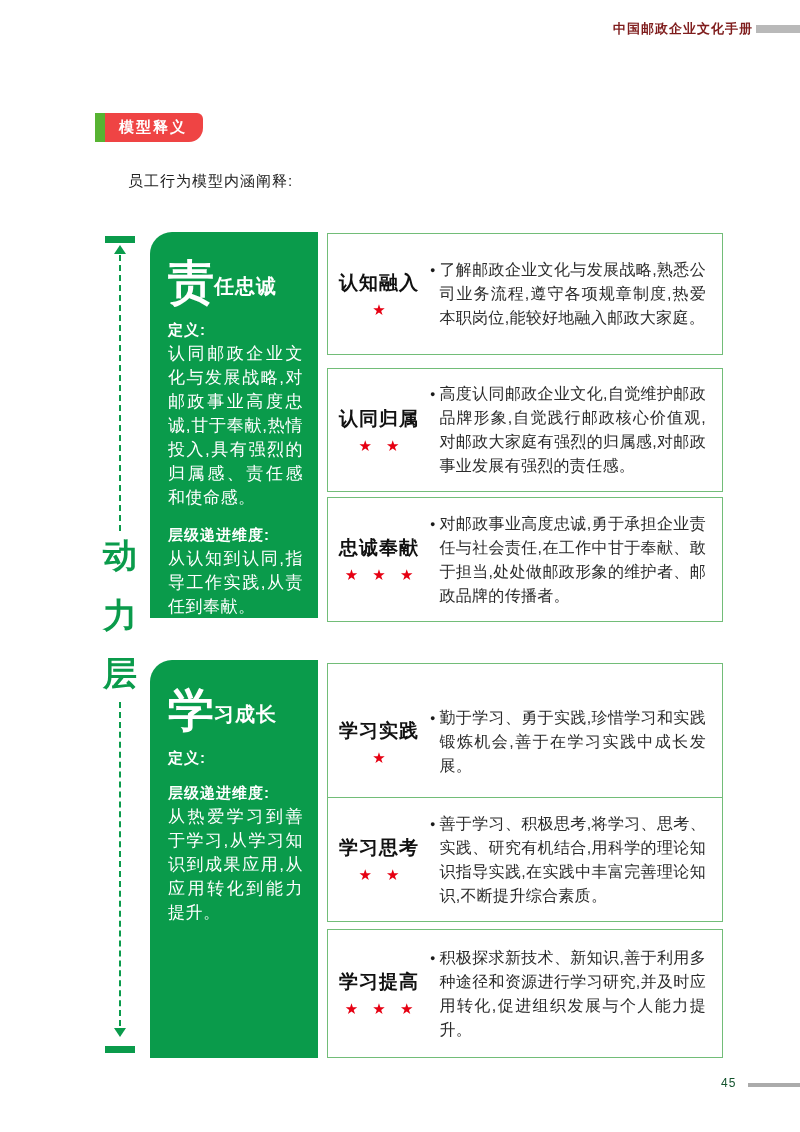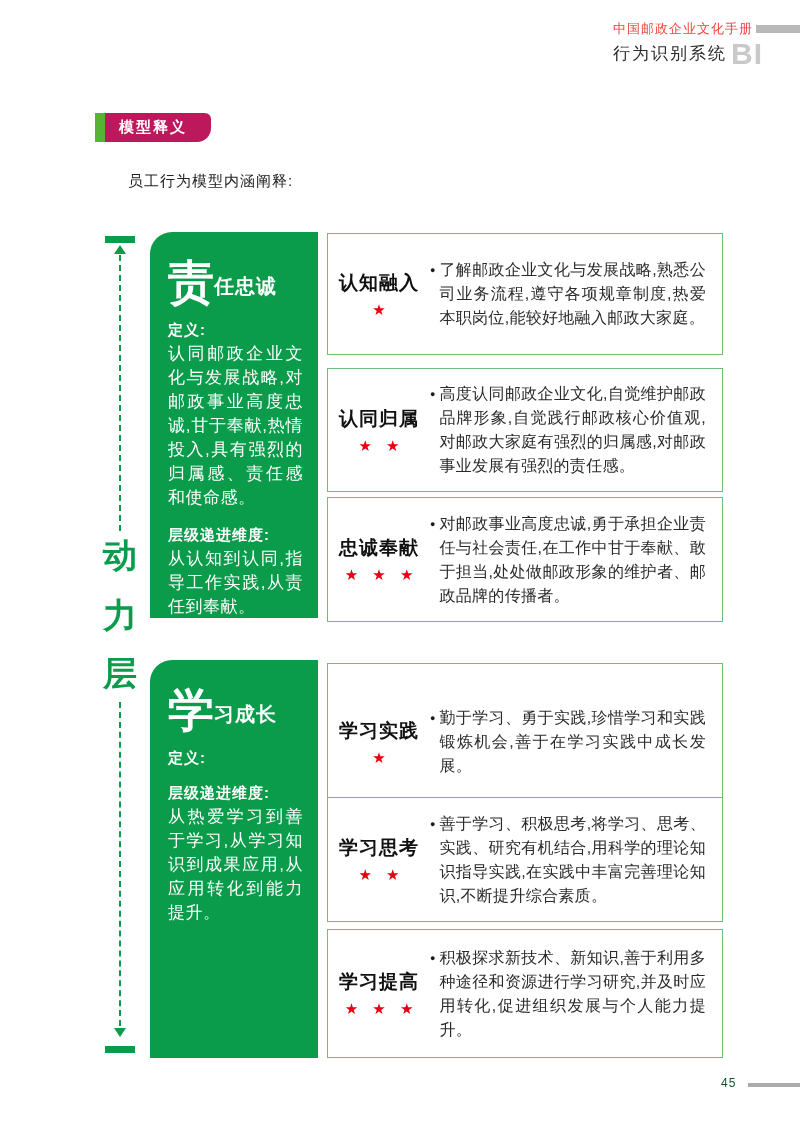--- a/index.html
+++ b/index.html
@@ -2,31 +2,31 @@
 <html><head>
 <meta charset="utf-8">
 <style>
   html,body{margin:0;padding:0;background:#ffffff;}
   .page{position:relative;width:800px;height:1132px;background:#ffffff;overflow:hidden;
         font-family:"Liberation Sans","DejaVu Sans",sans-serif;color:#1a1a1a;}
 
   
   .hdr{position:absolute;top:20px;right:0;text-align:right;}
   .hdr-row1{display:flex;align-items:center;justify-content:flex-end;}
-  .hdr-title{font-size:13px;font-weight:normal;color:#ef4444;letter-spacing:1px;}
+  .hdr-title{font-size:13px;font-weight:bold;color:#7f1d1d;letter-spacing:1px;}
   .hdr-bar{display:inline-block;width:44px;height:8px;background:#b9b9b9;margin-left:3px;}
   .hdr-row2{display:flex;align-items:flex-end;justify-content:flex-end;padding-right:37px;margin-top:4px;}
   .hdr-sys{font-size:17px;color:#2b2b2b;letter-spacing:2px;}
   .hdr-bi{font-size:30px;line-height:22px;font-weight:bold;color:#c9c9c9;margin-left:4px;letter-spacing:1px;}
 
   
   .sec-label{position:absolute;left:95px;top:113px;display:flex;align-items:stretch;height:29px;}
   .sec-strip{width:10px;background:#57b332;}
-  .sec-box{background:#be185d;color:#ffffff;font-size:15px;font-weight:bold;letter-spacing:2px;
-           display:flex;align-items:center;padding:0 24px 0 14px;border-radius:0 6px 14px 0;}
+  .sec-box{background:#ef4444;color:#ffffff;font-size:15px;font-weight:bold;letter-spacing:2px;
+           display:flex;align-items:center;padding:0 16px 0 14px;border-radius:0 6px 14px 0;}
 
   .intro{position:absolute;left:128px;top:172px;font-size:15px;color:#222222;letter-spacing:1px;margin:0;}
 
   
   .axis{position:absolute;left:96px;top:236px;width:48px;height:820px;}
   .axis-cap{position:absolute;left:9px;width:30px;height:7px;background:#0a9b4b;}
   .cap-top{top:0;}
   .cap-bottom{top:810px;}
   .axis-arrow-up{position:absolute;left:18px;top:9px;width:0;height:0;
       border-left:6px solid transparent;border-right:6px solid transparent;border-bottom:9px solid #0a9b4b;}
@@ -75,24 +75,20 @@
 </style>
 </head>
 <body>
 
 <div class="page">
 
   <div class="hdr">
     <div class="hdr-row1">
       <span class="hdr-title">中国邮政企业文化手册</span>
       <span class="hdr-bar"></span>
-    </div>
-    <div class="hdr-row2">
-      <span class="hdr-sys">行为识别系统</span>
-      <span class="hdr-bi">BI</span>
     </div>
   </div>
 
   <div class="sec-label">
     <span class="sec-strip"></span>
     <span class="sec-box">模型释义</span>
   </div>
 
   <p class="intro">员工行为模型内涵阐释:</p>
 

